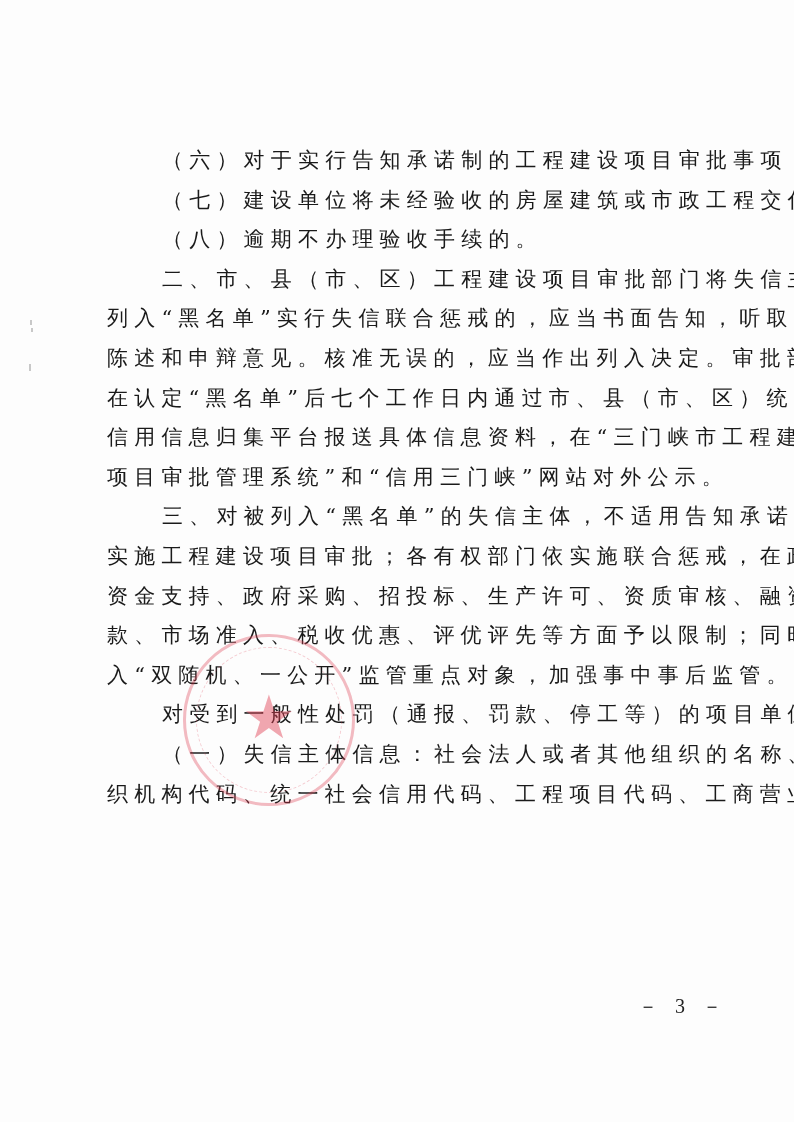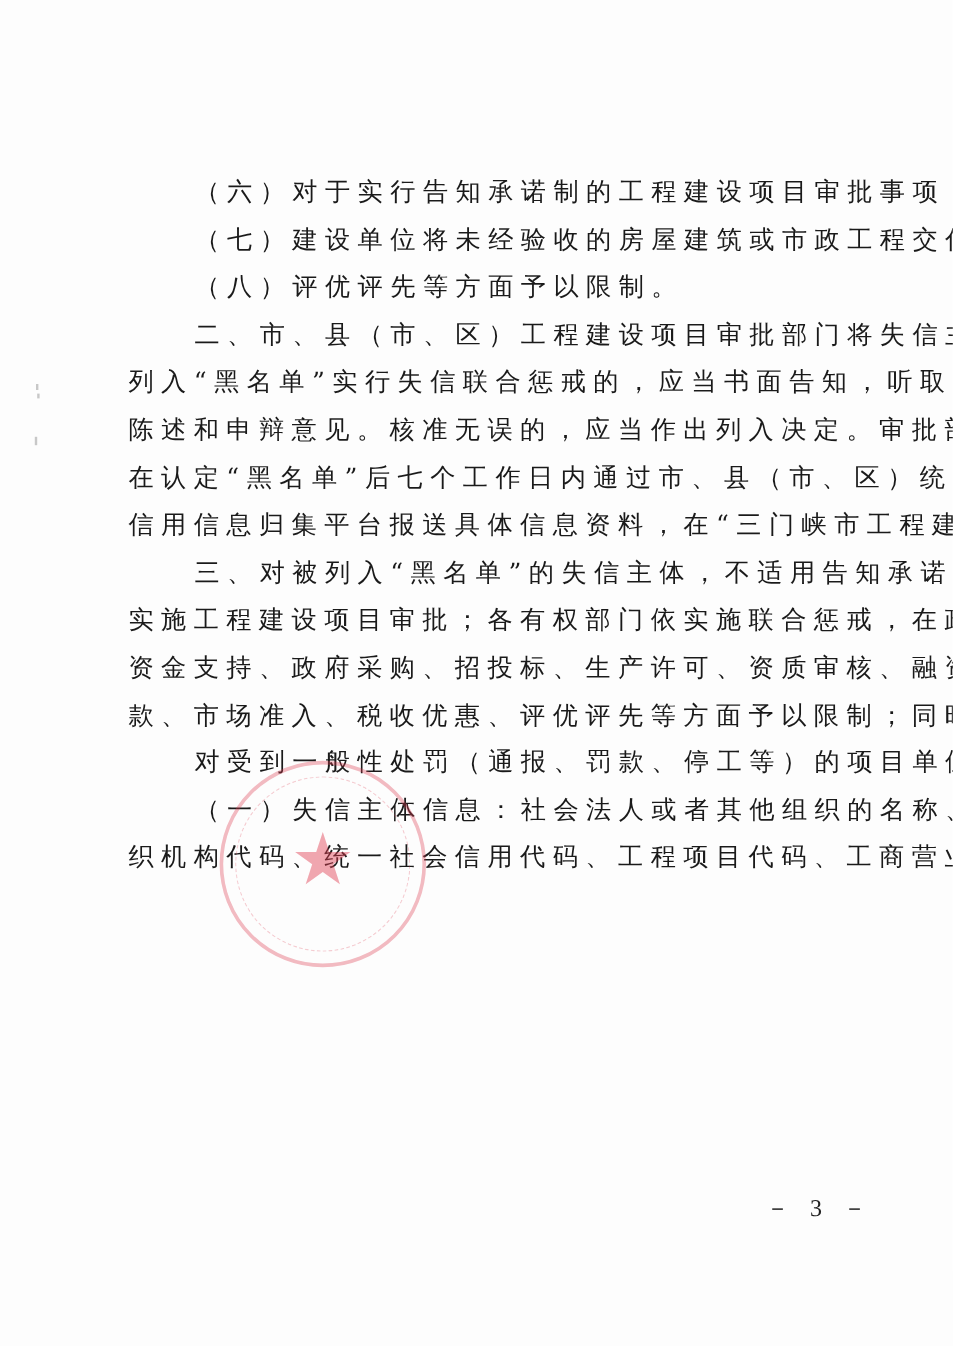--- a/index.html
+++ b/index.html
@@ -38,30 +38,32 @@
 <body>
 
 <div class="page">
   <div class="scan-mark" style="left:30px;top:320px;width:2px;height:5px;"></div>
   <div class="scan-mark" style="left:31px;top:328px;width:2px;height:4px;"></div>
   <div class="scan-mark" style="left:29px;top:364px;width:2px;height:7px;"></div>
 
   <div class="content">
     <span class="line first">（六）对于实行告知承诺制的工程建设项目审批事项，申</span>
     <span class="line first">（七）建设单位将未经验收的房屋建筑或市政工程交付使</span>
-    <span class="line first">（八）评优评先等方面予以限制。</span>
+    <span class="line first">（八）逾期不办理验收手续的。</span>
     <span class="line first">二、市、县（市、区）工程建设项目审批部门将失信主体</span>
     <span class="line">列入“黑名单”实行失信联合惩戒的，应当书面告知，听取其</span>
     <span class="line">陈述和申辩意见。核准无误的，应当作出列入决定。审批部门</span>
     <span class="line">在认定“黑名单”后七个工作日内通过市、县（市、区）统一</span>
     <span class="line">信用信息归集平台报送具体信息资料，在“三门峡市工程建设</span>
+    <span class="line">项目审批管理系统”和“信用三门峡”网站对外公示。</span>
     <span class="line first">三、对被列入“黑名单”的失信主体，不适用告知承诺制</span>
     <span class="line">实施工程建设项目审批；各有权部门依实施联合惩戒，在政府</span>
     <span class="line">资金支持、政府采购、招投标、生产许可、资质审核、融资贷</span>
     <span class="line">款、市场准入、税收优惠、评优评先等方面予以限制；同时纳</span>
+    <span class="line">入“双随机、一公开”监管重点对象，加强事中事后监管。</span>
     <span class="line first">对受到一般性处罚（通报、罚款、停工等）的项目单位，</span>
     <span class="line first">（一）失信主体信息：社会法人或者其他组织的名称、组</span>
     <span class="line">织机构代码、统一社会信用代码、工程项目代码、工商营业执</span>
   </div>
 
   <div class="stamp">
     <div class="stamp-inner"></div>
     <div class="stamp-star">★</div>
   </div>
 

